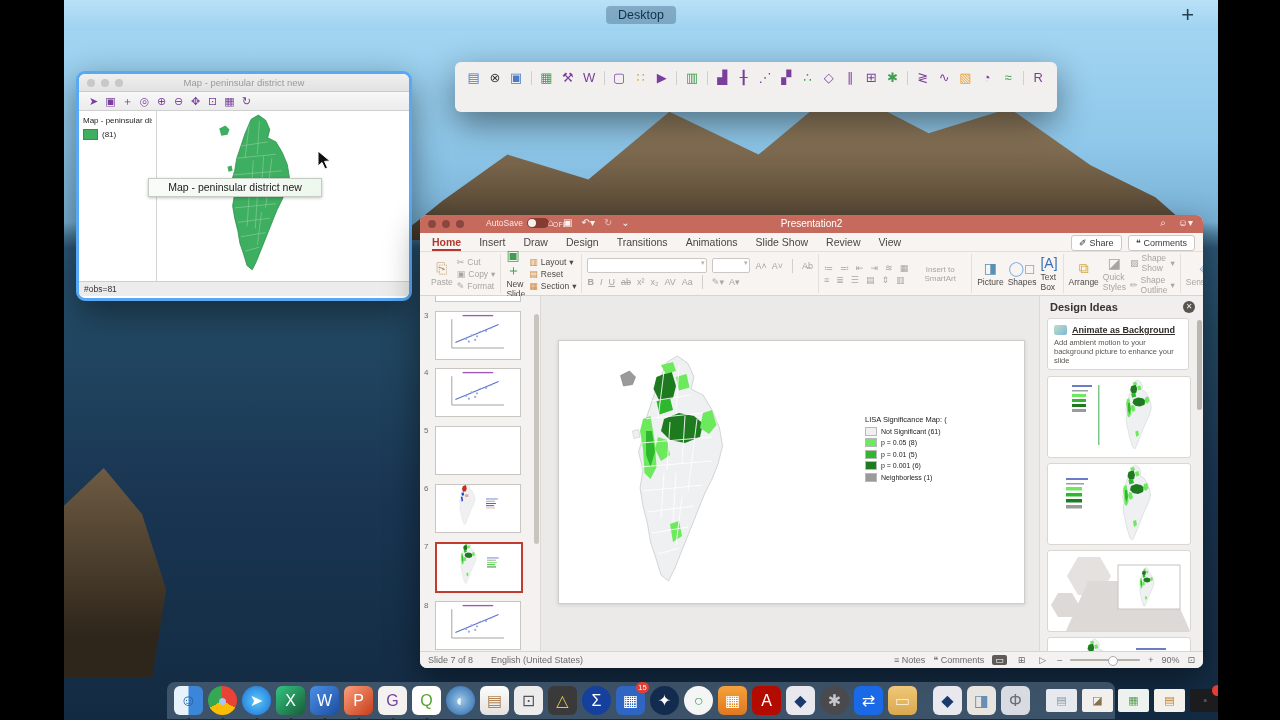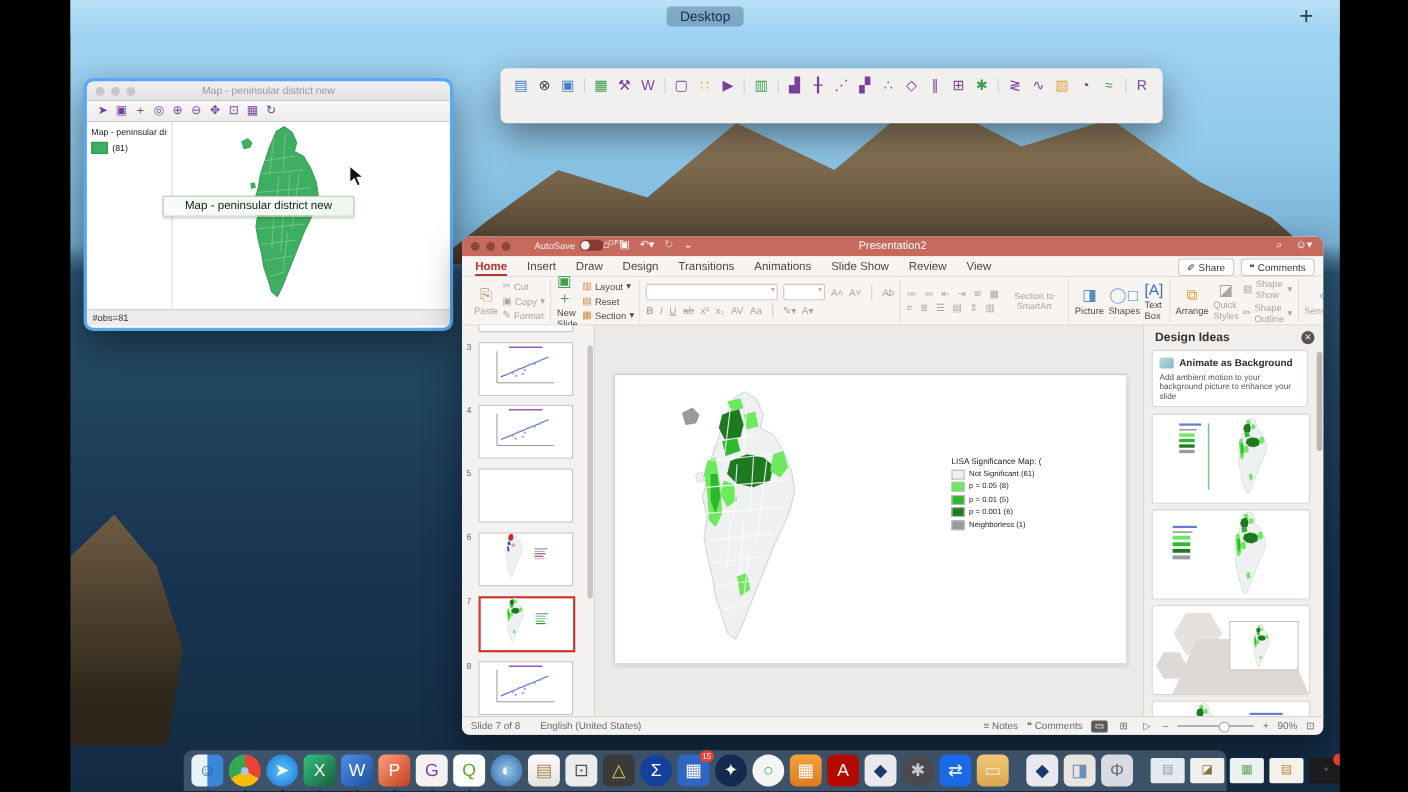--- a/index.html
+++ b/index.html
@@ -50,21 +50,21 @@
   
   #geodawin{left:391px;top:62px;width:602px;height:50px;background:#f2f0ef;border-radius:6px;overflow:hidden;}
   #geodawin .titlebar{position:relative;height:19px;background:linear-gradient(#e9e7e7,#d9d6d5);border-bottom:1px solid #c2bfbd;}
   #geodawin .titlebar .title{display:block;text-align:center;font-size:10px;color:#4a4a4a;line-height:19px;}
   #geoda-tools{display:flex;align-items:center;height:31px;padding:0 8px;}
   #geoda-tools span{font-size:13px;width:22px;text-align:center;cursor:default;}
   
   #ppt{left:356px;top:215px;width:783px;height:453px;background:#f7f4f2;border-radius:7px;overflow:hidden;}
   #ppt-titlebar{position:relative;height:18px;background:#c76a5e;}
   #ppt-titlebar .tl{width:8px;height:8px;background:rgba(40,15,12,.38);}
-  #ppt-autosave{position:absolute;left:66px;top:3px;display:flex;align-items:flex-start;gap:4px;
+  #ppt-autosave{position:absolute;left:66px;top:3px;display:flex;align-items:flex-end;gap:4px;
     color:rgba(255,255,255,.85);font-size:8.5px;}
   #ppt-autosave .toggle{width:22px;height:10px;border-radius:5px;background:rgba(120,50,42,.85);position:relative;}
   #ppt-autosave .toggle i{position:absolute;left:1px;top:1px;width:8px;height:8px;border-radius:50%;background:#f5eeec;}
   #ppt-autosave .state{font-size:6.5px;letter-spacing:.5px;}
   #ppt-qat{position:absolute;left:128px;top:2px;color:rgba(255,255,255,.92);font-size:10px;display:flex;gap:9px;}
   #ppt-title{position:absolute;left:0;right:0;text-align:center;font-size:10px;color:#fff;line-height:18px;}
   #ppt-tbright{position:absolute;right:10px;top:2px;color:rgba(255,255,255,.9);font-size:10px;display:flex;gap:12px;}
   #ppt-tabs{position:relative;height:18px;background:#f7f4f2;border-bottom:1px solid #e3dedb;
     display:flex;align-items:center;gap:18px;padding-left:12px;}
   #ppt-tabs .tab{font-size:10.5px;color:#4a4644;cursor:default;line-height:17px;}
@@ -110,21 +110,21 @@
   #slide-legend .li i{width:10px;height:7px;border:1px solid #b9b9b9;display:inline-block;}
   #slide-legend .li span{font-size:7px;color:#222;white-space:nowrap;}
   
   #design{width:163px;background:#f1efed;border-left:1px solid #dcd8d4;position:relative;overflow:hidden;}
   #design .hdr{display:flex;justify-content:space-between;align-items:center;padding:5px 8px 3px 10px;}
   #design .hdr b{font-size:11px;color:#35322f;}
   #design .close{width:12px;height:12px;border-radius:50%;background:#57534f;color:#f1efed;font-size:8px;
     line-height:12px;text-align:center;}
   .dcard{position:absolute;left:7px;width:142px;background:#fff;border:1px solid #dad6d2;border-radius:3px;}
   #dcard-anim{top:22px;height:52px;padding:6px;box-sizing:border-box;}
-  #dcard-anim .t{font-size:9px;font-weight:bold;color:#2f2c29;margin-left:18px;}
+  #dcard-anim .t{font-size:9px;font-weight:bold;color:#2f2c29;margin-left:18px;text-decoration:underline;}
   #dcard-anim .d{font-size:7.5px;color:#5a5652;margin-top:3px;line-height:9px;}
   #dcard-anim .ai{position:absolute;left:6px;top:6px;width:13px;height:10px;border-radius:2px;
     background:linear-gradient(135deg,#bfe0c8,#7fb6d8);}
   .dthumb{height:80px;}
   #design-scroll{position:absolute;right:1px;top:24px;width:5px;height:90px;background:#bab6b2;border-radius:3px;}
   
   #ppt-status{position:absolute;left:0;bottom:0;right:0;height:16px;background:#f4f2f0;border-top:1px solid #d8d4d0;
     display:flex;align-items:center;font-size:9px;color:#6b6b6b;padding:0 8px;gap:18px;}
   #ppt-status .right{margin-left:auto;display:flex;align-items:center;gap:8px;}
   #ppt-status .vbtn{font-size:9px;padding:0 3px;border-radius:2px;}
@@ -407,21 +407,21 @@
             </div>
           <div class="fr glyphrow">
               <span class="pg">≡</span>
               <span class="pg">≣</span>
               <span class="pg">☰</span>
               <span class="pg">▤</span>
               <span class="pg">⇕</span>
               <span class="pg">▥</span>
             </div>
         </div>
-        <div class="twoline" style="width:52px">Section to SmartArt</div>
+        <div class="twoline" style="width:52px">Insert to SmartArt</div>
       </div>
       <div class="rgroup">
         <div class="bigbtn en">
           <span class="bicon" style="color:#5a8fb5">◨</span>
           <span>Picture</span>
         </div>
         <div class="bigbtn en">
           <span class="bicon" style="color:#7aa8d8">◯◻</span>
           <span>Shapes</span>
         </div>

